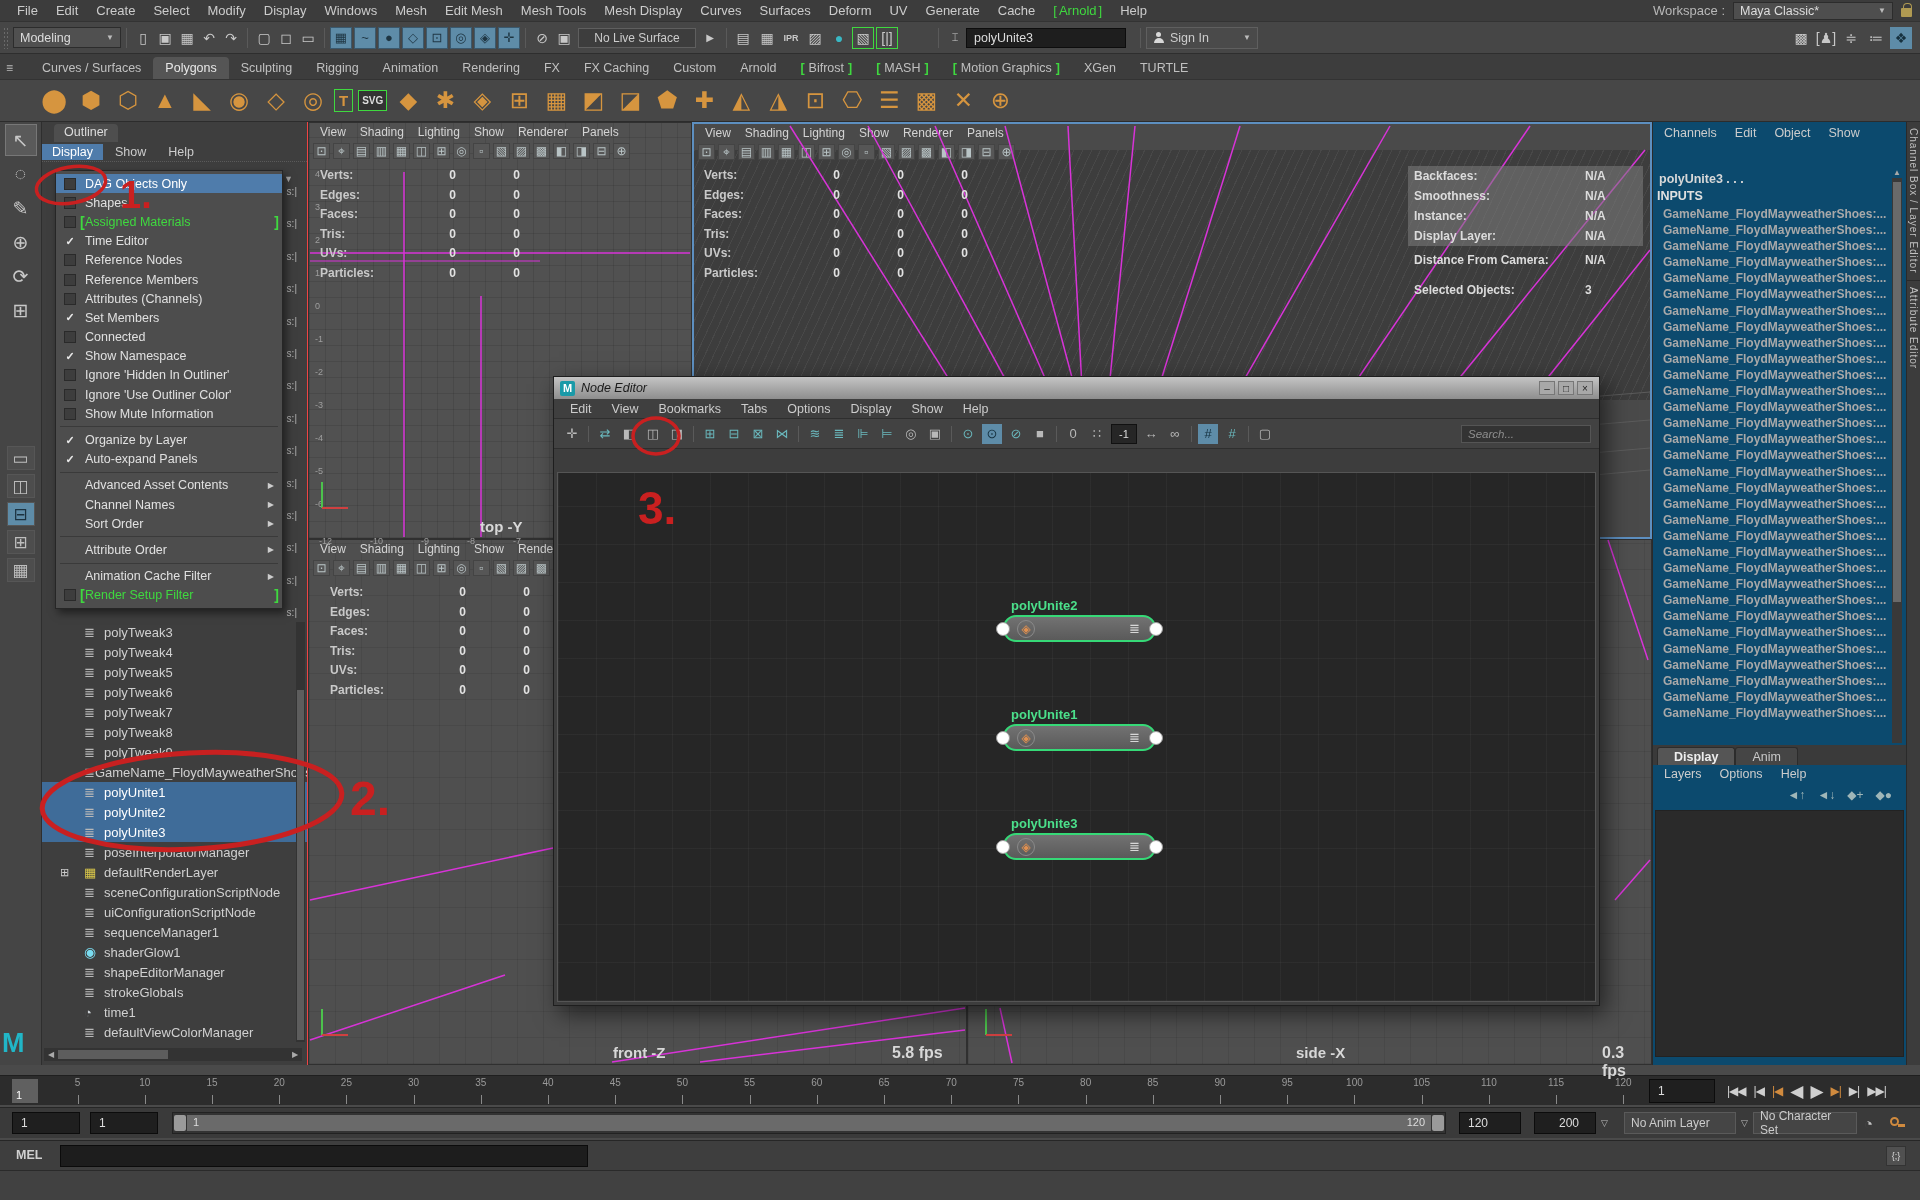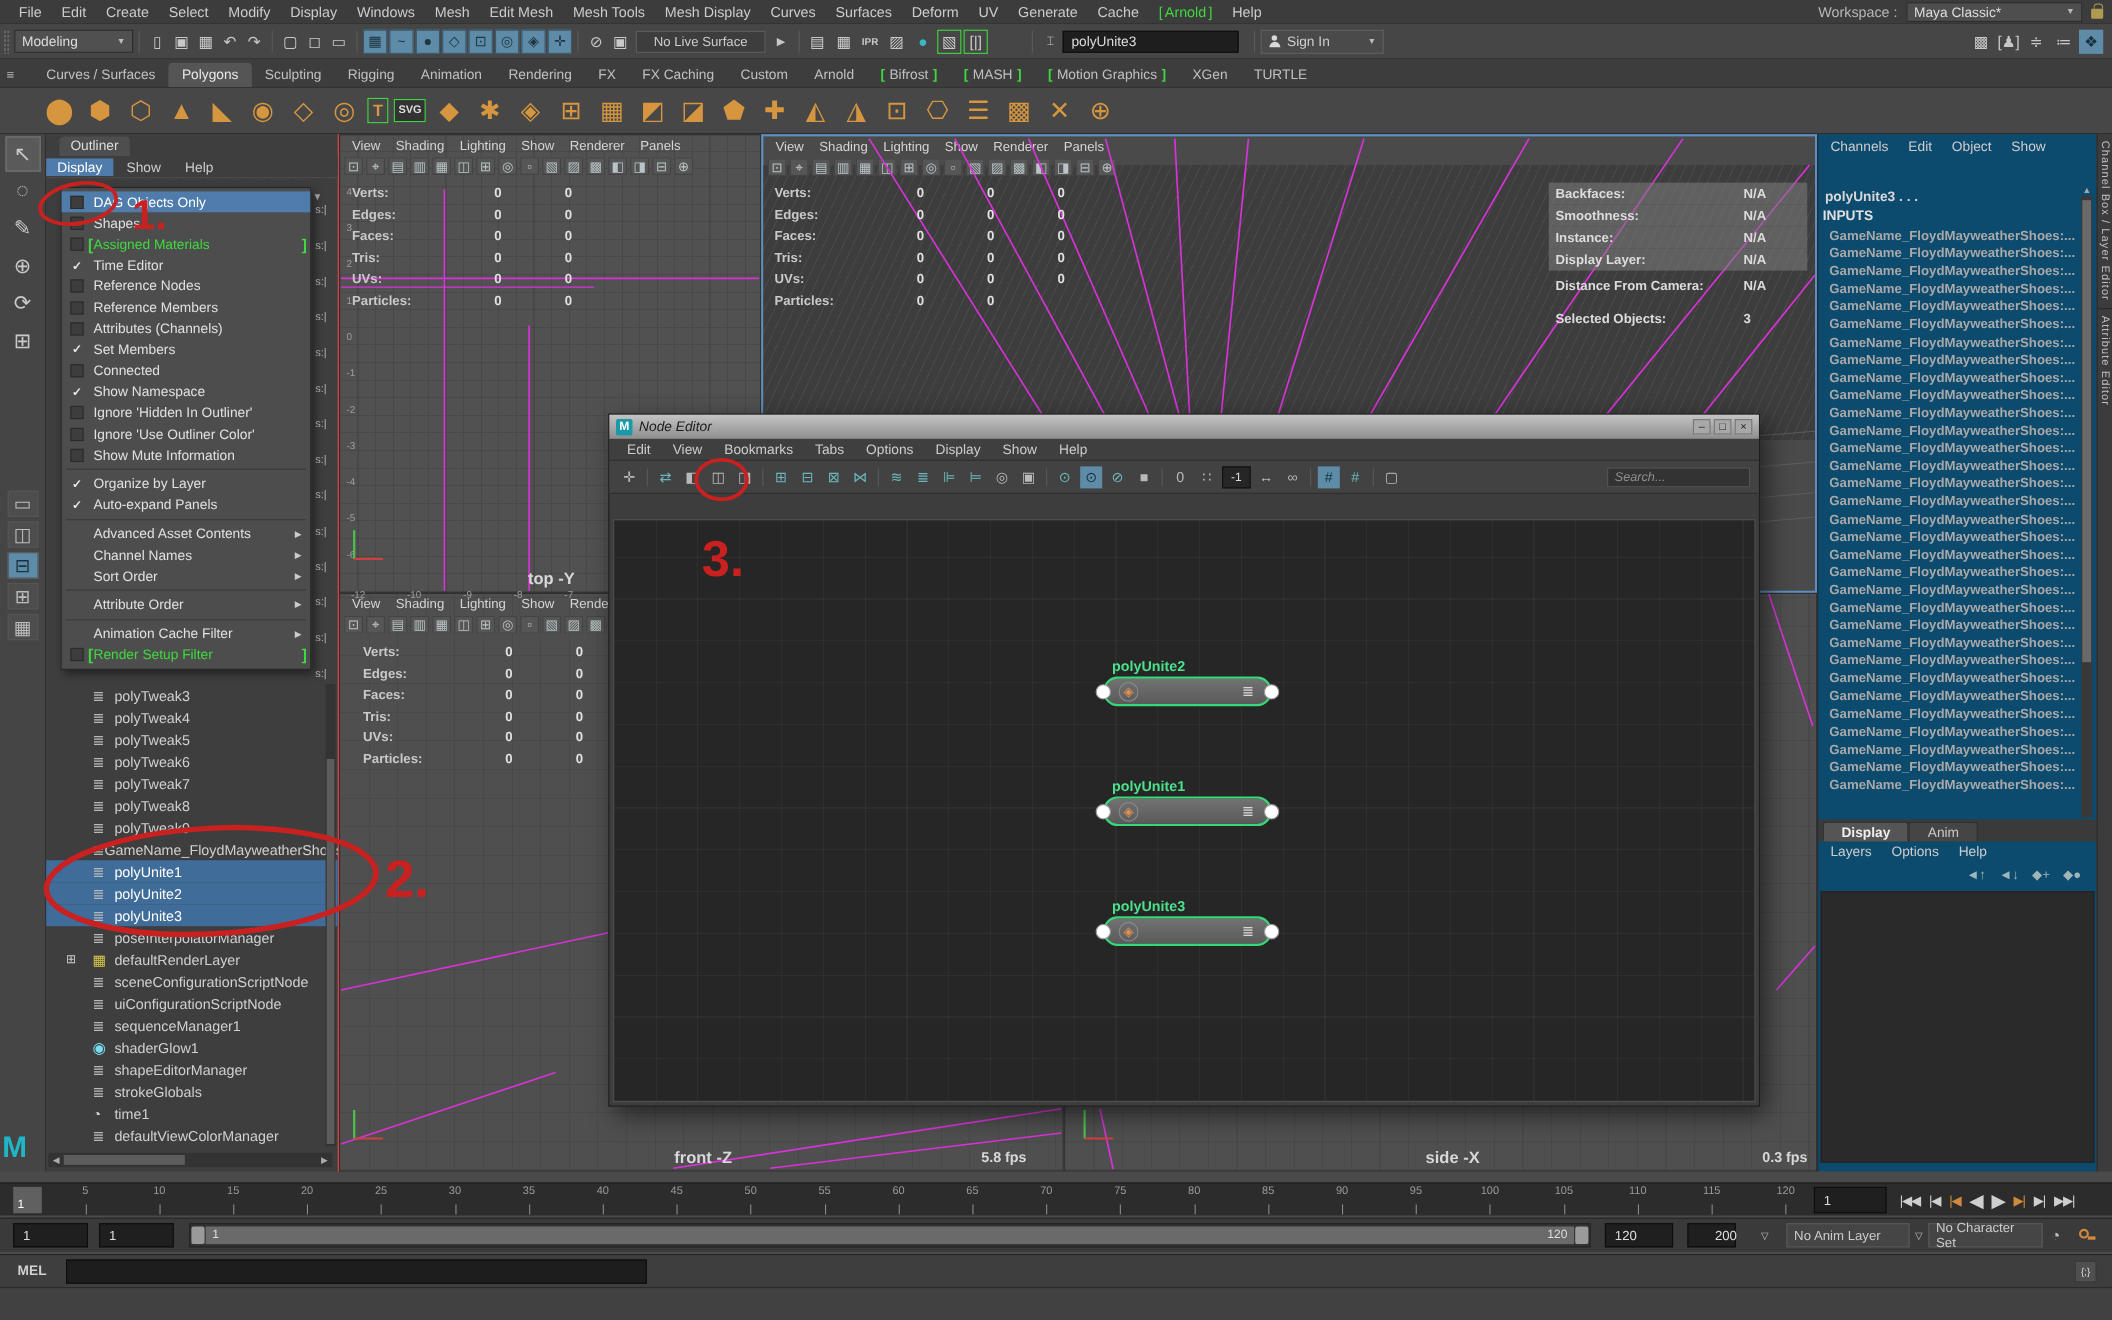--- a/index.html
+++ b/index.html
@@ -141,21 +141,21 @@
   .hl2 { width:72px; font-weight:bold; color:#c9c9c9; }
   .hv { width:64px; text-align:right; color:#e2e2e2; font-weight:bold; }
   .info { position:absolute; font-size:12px; z-index:6; width:235px; }
   .irow { display:flex; height:20px; align-items:center; padding:0 6px; color:#dcdcdc; font-weight:bold; }
   .irow.band { background:rgba(125,125,125,.55); }
   .irow:nth-of-type(5) { margin-top:4px; }
   .irow:nth-of-type(6) { margin-top:10px; }
   .il { flex:1; }
   .iv { width:52px; }
   .vp-label { position:absolute; font-size:15px; color:#d8d8d8; z-index:6; font-weight:bold; }
-  .vp-fps { position:absolute; font-size:13px; color:#d8d8d8; z-index:6; font-weight:bold; }
+  .vp-fps { position:absolute; font-size:16px; color:#d8d8d8; z-index:6; font-weight:bold; }
   .axisnums { position:absolute; font-size:9px; color:#9f9f9f; z-index:5; }
   .axisnums.col div { height:33px; }
   .axisnums.row { display:flex; gap:38px; }
   .vp-svg { position:absolute; left:0; top:0; z-index:5; pointer-events:none; }
 
   
   .nodeed { position:absolute; left:553px; top:376px; width:1047px; height:630px; background:#3d3d3d;
     border:1px solid #1e1e1e; box-shadow:6px 8px 22px rgba(0,0,0,.55); z-index:50; }
   .ne-title { height:22px; background:linear-gradient(#c4c4c4,#8e8e8e); display:flex; align-items:center;
     padding:0 6px; gap:6px; }
@@ -248,21 +248,21 @@
   .rb-field { height:22px; background:#1f1f1f; border:1px solid #0c0c0c; color:#ddd; font-size:12px;
     display:flex; align-items:center; padding:0 8px; }
   .f1 { position:absolute; left:12px; width:68px; }
   .f2 { position:absolute; left:90px; width:68px; }
   .rslider { position:absolute; left:172px; width:1274px; height:22px; background:#333; border:1px solid #222; }
   .rhandle { position:absolute; top:2px; width:12px; height:16px; background:#9a9a9a; border-radius:2px; }
   .rbar { position:absolute; left:14px; right:14px; top:2px; height:16px; background:#6a6a6a; }
   .rlab-l { position:absolute; left:20px; top:3px; font-size:11px; color:#ddd; z-index:2; }
   .rlab-r { position:absolute; right:20px; top:3px; font-size:11px; color:#ddd; z-index:2; }
   .f3 { position:absolute; left:1459px; width:62px; }
-  .f4 { position:absolute; left:1534px; width:44px;padding-left:24px; }
+  .f4 { position:absolute; left:1534px; width:62px;padding-left:24px; }
   .rb-arrow { position:absolute; left:1601px; font-size:9px; color:#bbb; }
   .anim-box { position:absolute; left:1624px; width:112px; height:22px; background:#454545; border:1px solid #5a5a5a;
     font-size:12px; color:#ccc; display:flex; align-items:center; padding:0 6px; }
   .rb-arrow2 { position:absolute; left:1741px; font-size:9px; color:#bbb; }
   .char-box { position:absolute; left:1753px; width:104px; height:22px; background:#454545; border:1px solid #5a5a5a;
     font-size:12px; color:#ccc; display:flex; align-items:center; padding:0 6px; }
   .rb-ico1 { position:absolute; left:1864px; font-size:15px; color:#c0c0c0; }
   .rb-ico2 { position:absolute; left:1888px; width:16px; height:16px; }
   .keybody { position:absolute; left:2px; top:2px; width:9px; height:9px; border:2px solid #d08a3e; border-radius:50%; }
   .keybar { position:absolute; left:10px; top:9px; width:7px; height:2.5px; background:#d08a3e; }

